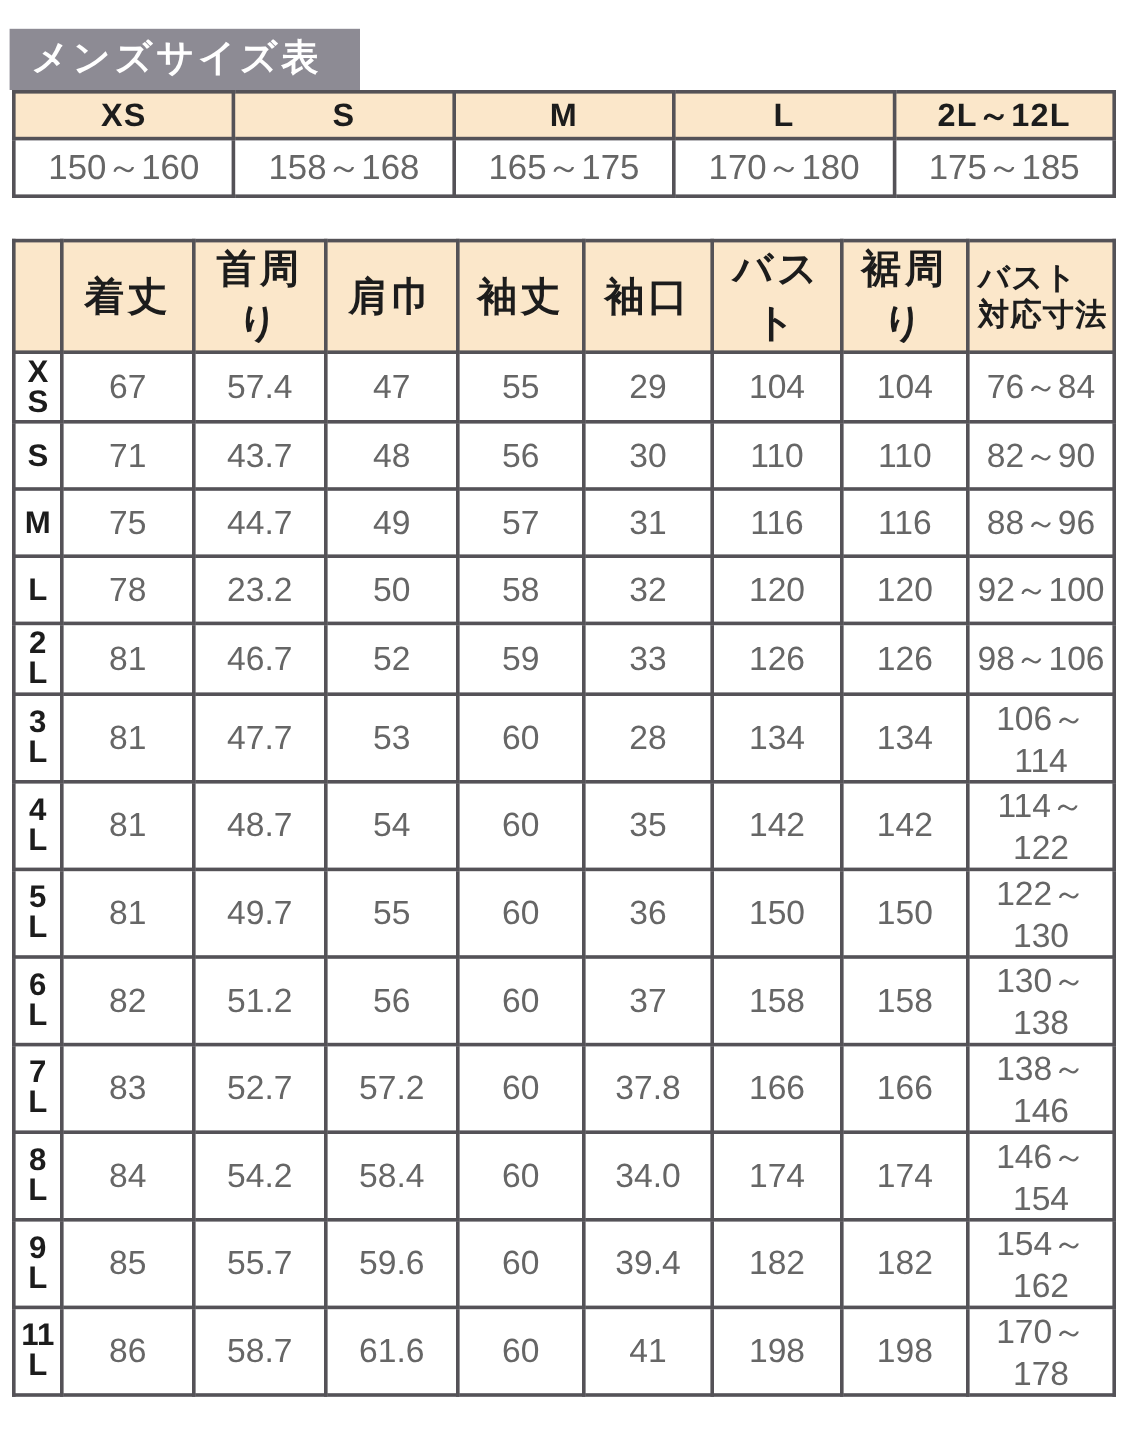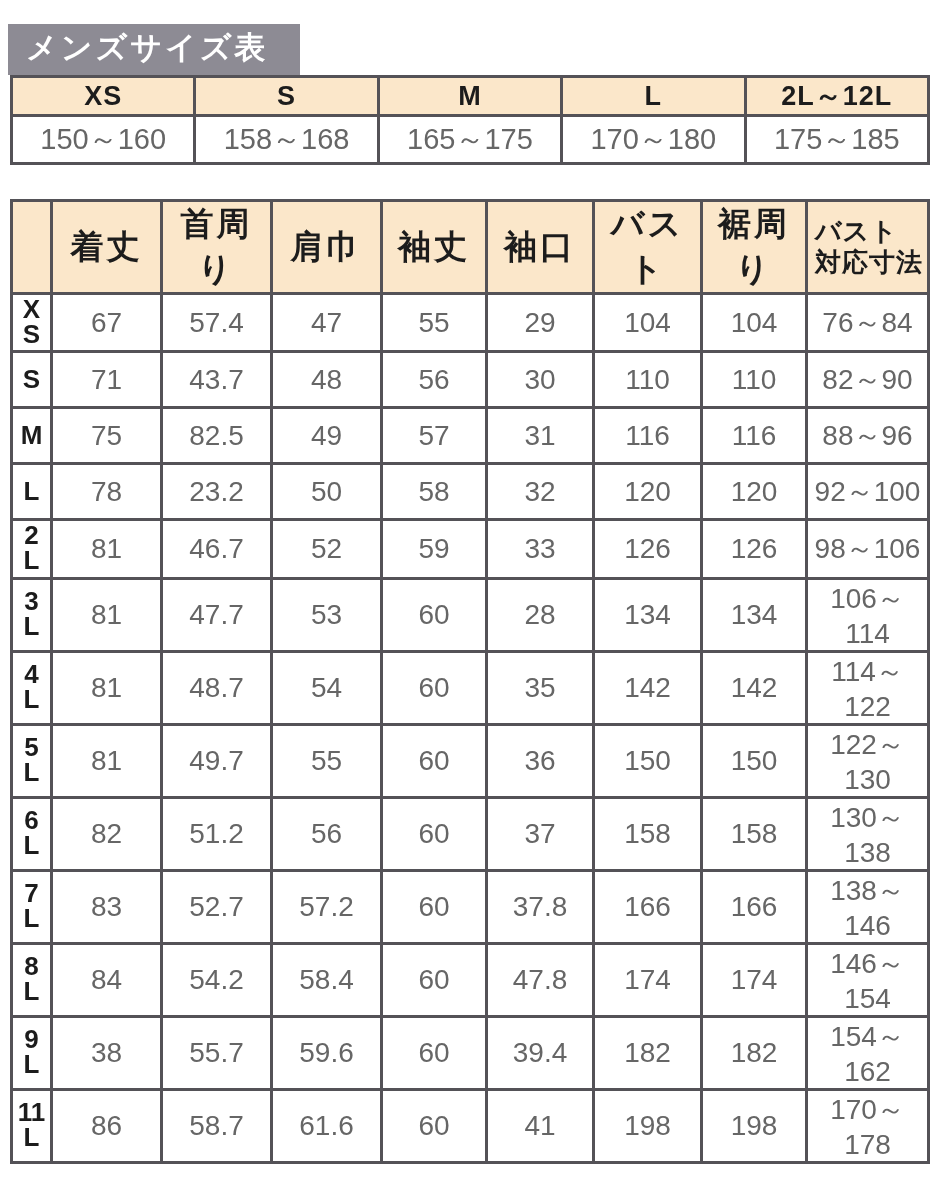--- a/index.html
+++ b/index.html
@@ -167,21 +167,21 @@
           <td>48</td>
           <td>56</td>
           <td>30</td>
           <td>110</td>
           <td>110</td>
           <td>82～90</td>
         </tr>
         <tr>
           <th class="row-label">M</th>
           <td>75</td>
-          <td>82.5</td>
+          <td>44.7</td>
           <td>49</td>
           <td>57</td>
           <td>31</td>
           <td>116</td>
           <td>116</td>
           <td>88～96</td>
         </tr>
         <tr>
           <th class="row-label">L</th>
           <td>78</td>
@@ -258,28 +258,28 @@
           <td>166</td>
           <td>166</td>
           <td>138～146</td>
         </tr>
         <tr>
           <th class="row-label">8<br>L</th>
           <td>84</td>
           <td>54.2</td>
           <td>58.4</td>
           <td>60</td>
-          <td>47.8</td>
+          <td>34.0</td>
           <td>174</td>
           <td>174</td>
           <td>146～154</td>
         </tr>
         <tr>
           <th class="row-label">9<br>L</th>
-          <td>38</td>
+          <td>85</td>
           <td>55.7</td>
           <td>59.6</td>
           <td>60</td>
           <td>39.4</td>
           <td>182</td>
           <td>182</td>
           <td>154～162</td>
         </tr>
         <tr>
           <th class="row-label">11<br>L</th>

